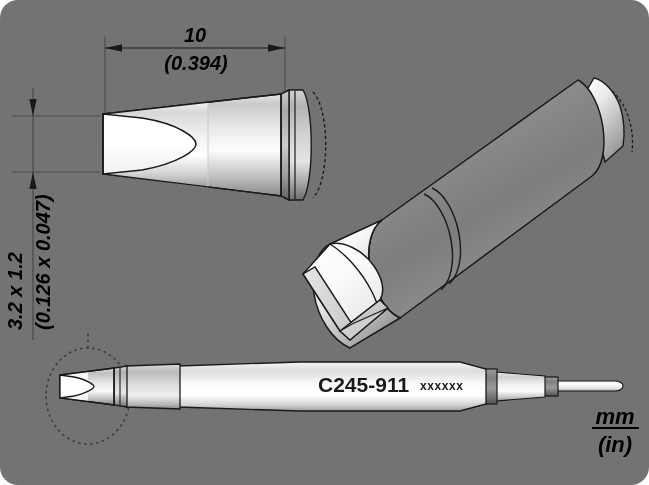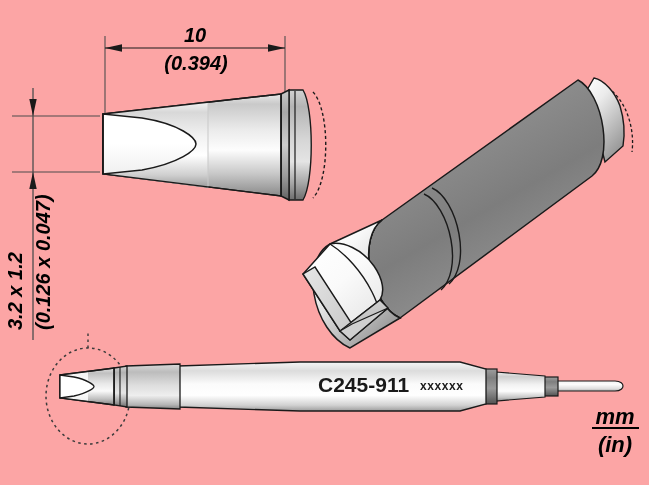--- a/index.html
+++ b/index.html
@@ -7,22 +7,23 @@
     padding: 0;
     background: #ffffff;
   }
   body {
     font-family: "Liberation Sans", sans-serif;
   }
   #sheet {
     position: relative;
     width: 649px;
     height: 485px;
-    background: #fca5a5;
+    background: #737373;
     overflow: hidden;
+    border-radius: 18px;
   }
   #sheet svg {
     position: absolute;
     left: 0;
     top: 0;
   }
   .dim-text {
     font-family: "Liberation Sans", sans-serif;
     font-style: italic;
     font-weight: bold;

